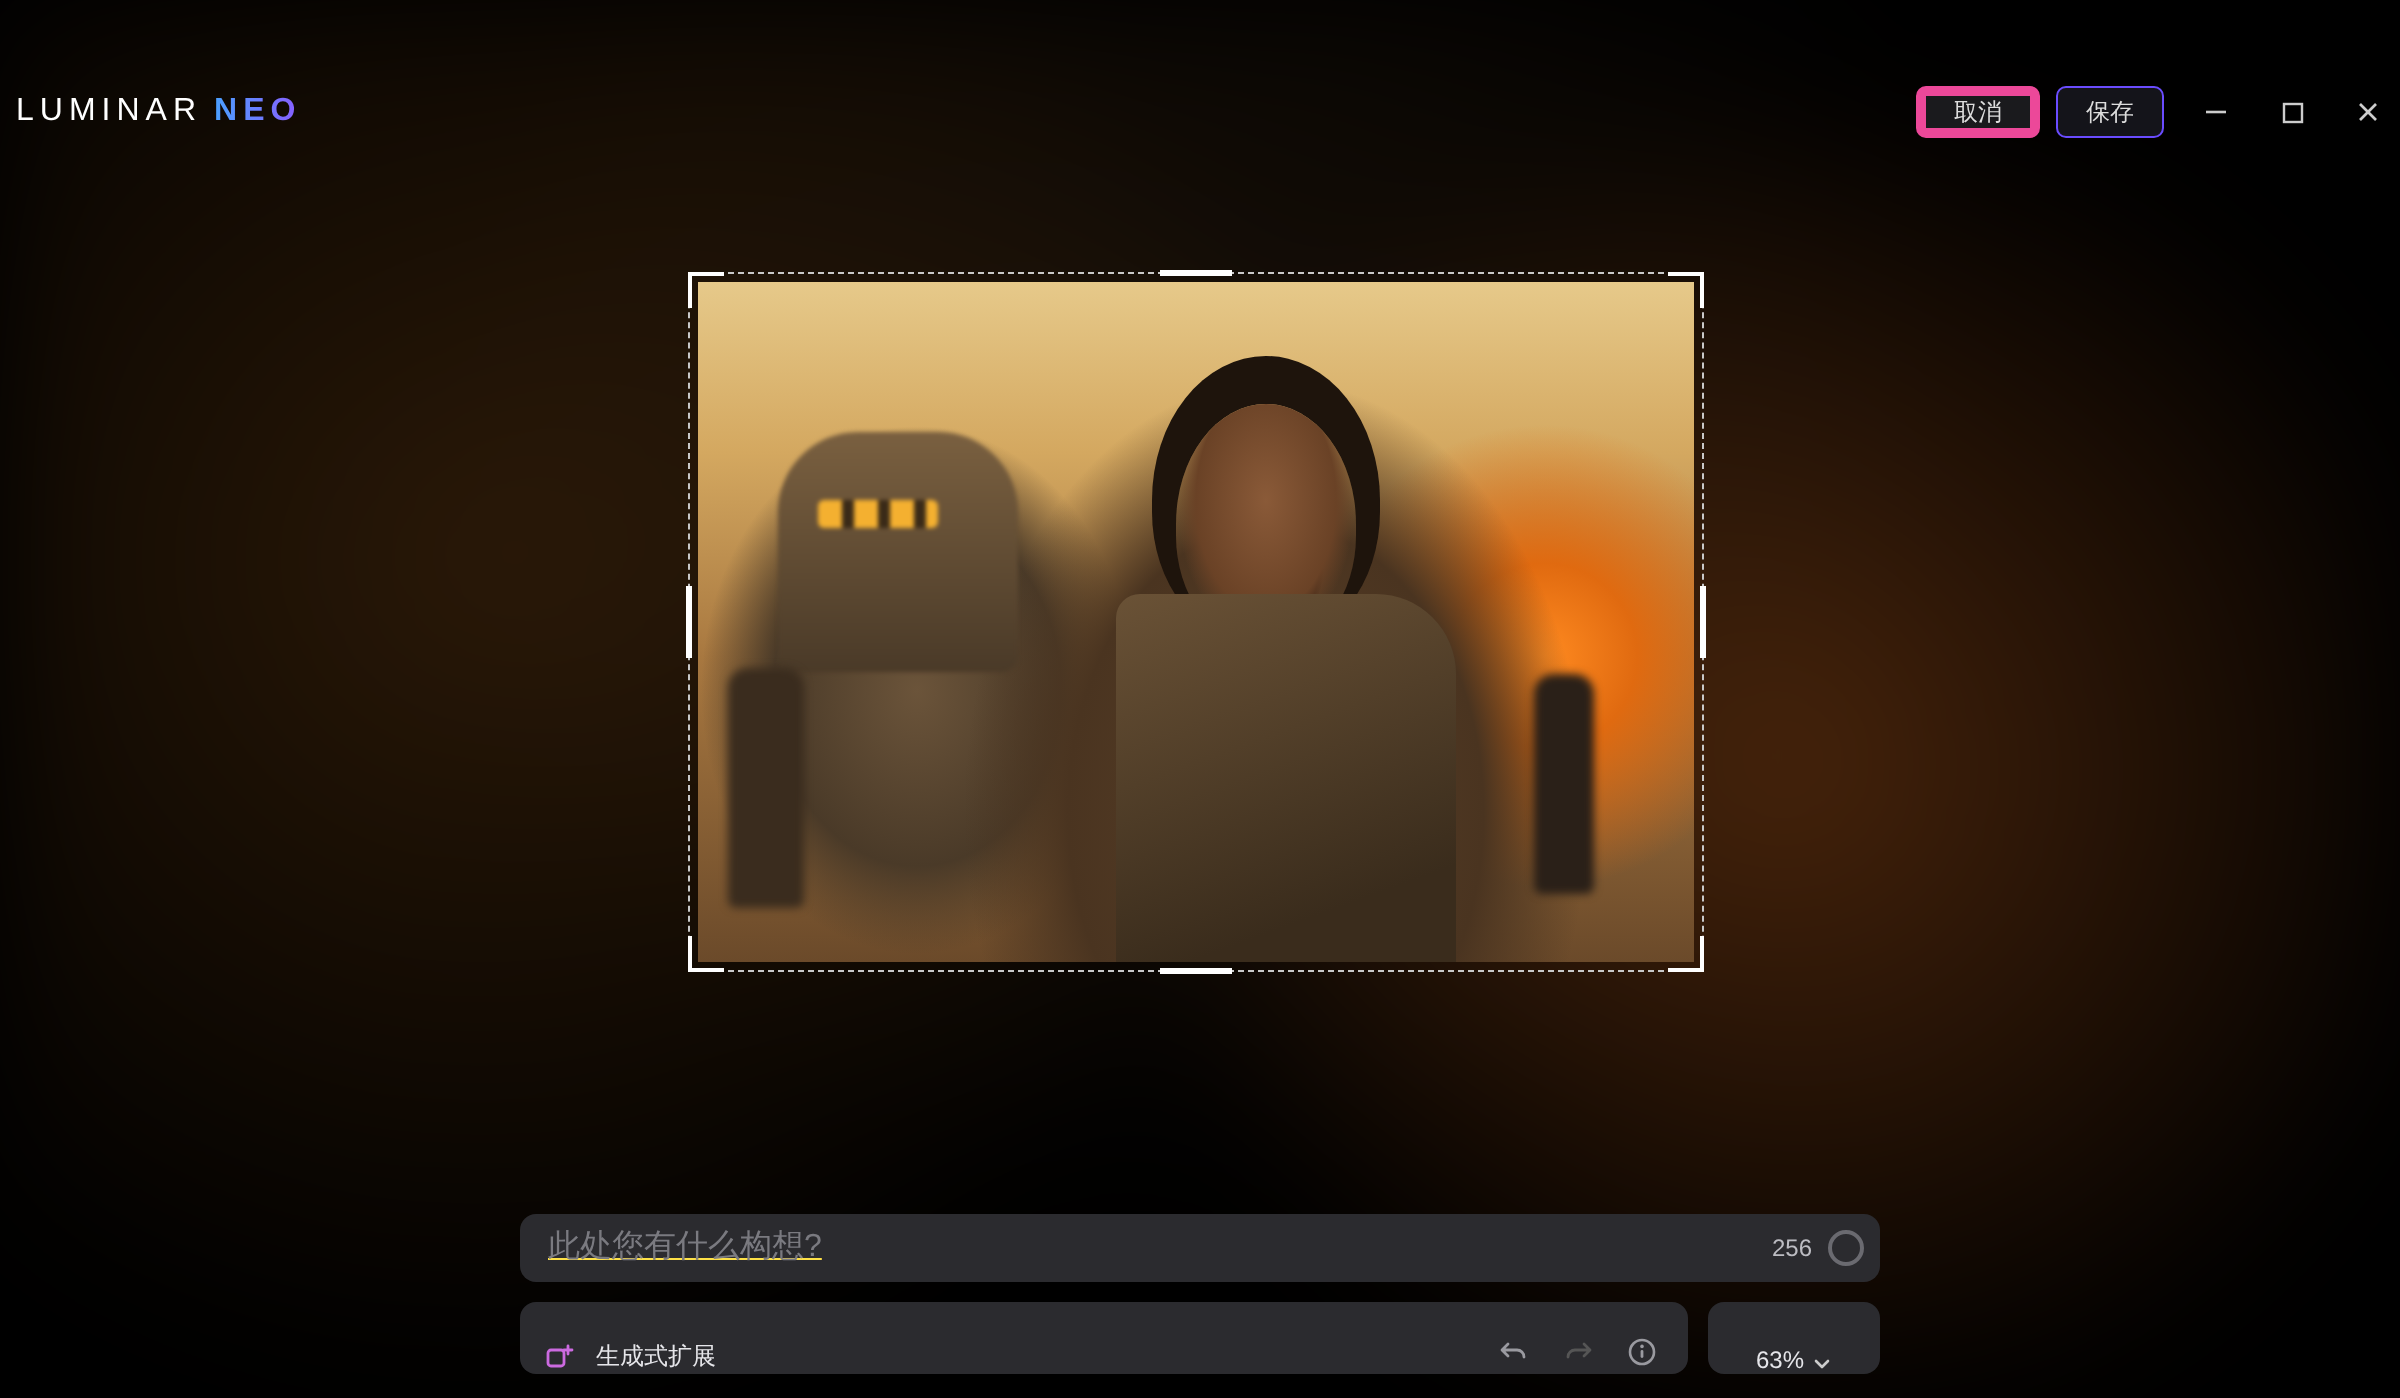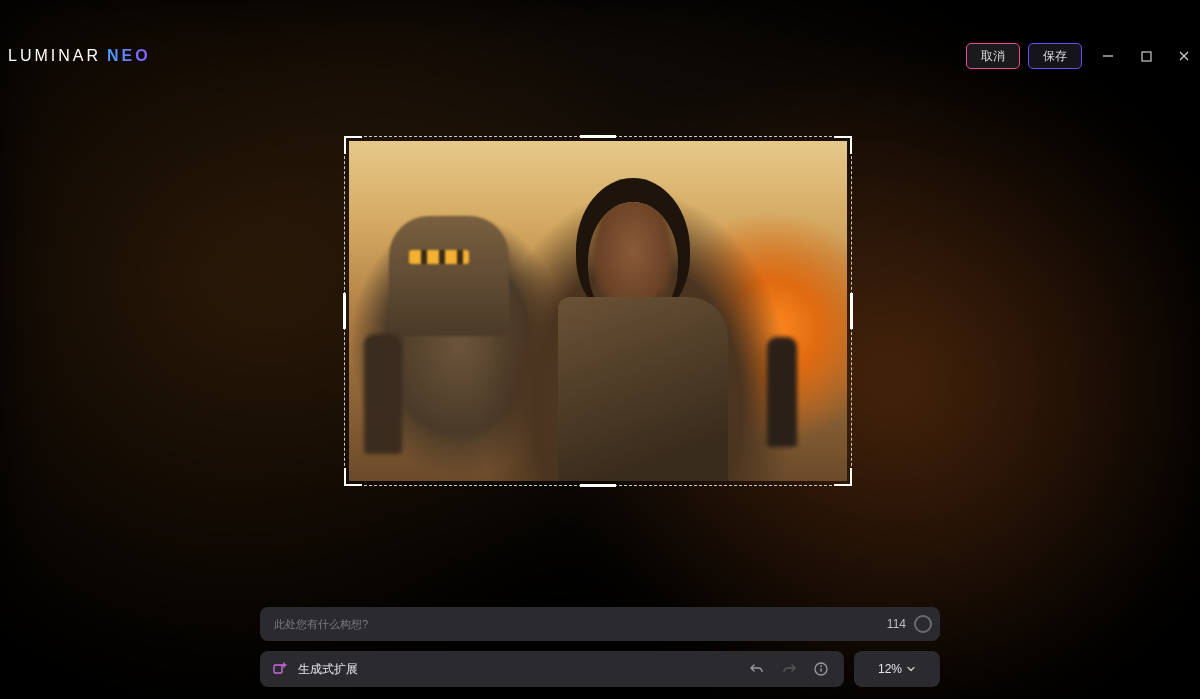--- a/index.html
+++ b/index.html
@@ -34,21 +34,21 @@
     background: linear-gradient(90deg, #4aa0ff, #8a5cff);
     -webkit-background-clip: text; background-clip: text;
     -webkit-text-fill-color: transparent; color: transparent;
     font-weight: 700;
   }
   .topbar .spacer { flex: 1; }
   .btn {
     height: 26px; padding: 0 14px; border-radius: 5px;
     background: #1a1a1d; color: #ddd; font-size: 12px;
     display: inline-flex; align-items: center; justify-content: center;
-    border: 1px solid #ec4899; cursor: pointer;
+    border: 5px solid #ec4899; cursor: pointer;
   }
   .btn.save {
     border: 1px solid #6a4cff; background: #14141a; text-align: right;
   }
   .winbtns { display: flex; align-items: center; gap: 22px; margin-left: 18px; color:#bbb; }
   .winbtn { width: 16px; height: 16px; display:flex; align-items:center; justify-content:center; cursor:pointer; }
   .winbtn svg { stroke:#ccc; }
 
   
   .canvas-wrap {
@@ -116,33 +116,33 @@
     bottom:12px; width:680px; z-index:5;
     display:flex; flex-direction:column; gap:10px;
   }
   .prompt-row {
     display:flex; align-items:center;
     background:#2b2b2f; border-radius:8px; height:34px;
     padding:0 8px 0 14px;
   }
   .prompt-row input {
     flex:1; background:transparent; border:none; outline:none;
-    color:#fde047; font-size:11px;
+    color:#fde047; font-size:16px;text-decoration:underline;
   }
   .prompt-row input::placeholder { color:#7a7a80; }
   .counter { color:#bcbcc2; font-size:12px; margin:0 8px 0 4px; }
   .ring {
     width:18px; height:18px; border:2px solid #6a6a70; border-radius:50%;
   }
   .tools-row {
     display:flex; gap:10px; height:36px;
   }
   .panel {
     background:#2b2b2f; border-radius:8px;
-    display:flex; align-items:center; padding:0 12px; gap:10px;
+    display:flex; align-items:flex-end; padding:0 12px; gap:10px;
   }
   .panel.mode { flex:1; }
   .mode-icon {
     width:16px; height:16px; color:#cc6ae0;
     display:flex; align-items:center; justify-content:center;
   }
   .mode-label { font-size:12px; color:#e6e6ea; }
   .panel .grow { flex:1; }
   .iconbtn {
     width:22px; height:22px; display:flex; align-items:center; justify-content:center;
@@ -203,21 +203,21 @@
   <div class="corner br"></div>
   <div class="edge top"></div>
   <div class="edge bottom"></div>
   <div class="edge left"></div>
   <div class="edge right"></div>
 </div>
 
 <div class="bottom">
   <div class="prompt-row">
     <input type="text" placeholder="此处您有什么构想?" style="">
-    <span class="counter">114</span>
+    <span class="counter">256</span>
     <span class="ring"></span>
   </div>
   <div class="tools-row">
     <div class="panel mode">
       <span class="mode-icon">
         <svg width="16" height="16" viewBox="0 0 16 16" fill="none">
           <rect x="2" y="4" width="8" height="8" rx="1.5" stroke="#cc6ae0" stroke-width="1.4"></rect>
           <path d="M12 2v4M10 4h4" stroke="#cc6ae0" stroke-width="1.4" stroke-linecap="round"></path>
         </svg>
       </span>
@@ -235,19 +235,19 @@
       </span>
       <span class="iconbtn">
         <svg width="16" height="16" viewBox="0 0 16 16" fill="none">
             <circle cx="8" cy="8" r="6" stroke="currentColor" stroke-width="1.3"></circle>
             <circle cx="8" cy="5.2" r="0.9" fill="currentColor"></circle>
             <rect x="7.3" y="7" width="1.4" height="4" rx="0.7" fill="currentColor"></rect>
           </svg>
       </span>
     </div>
     <div class="panel zoom">
-      <span>12%</span>
+      <span>63%</span>
       <svg class="chev" viewBox="0 0 10 10" fill="none">
           <path d="M2 3.5L5 6.5 8 3.5" stroke="#ccc" stroke-width="1.3" stroke-linecap="round" stroke-linejoin="round"></path>
         </svg>
     </div>
   </div>
 </div>
 
 </body></html>

